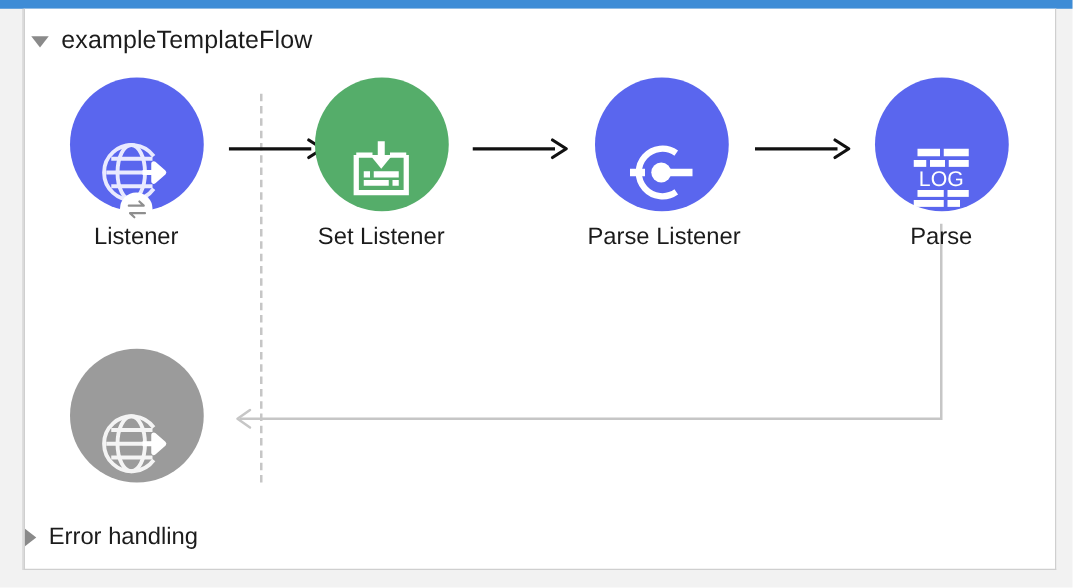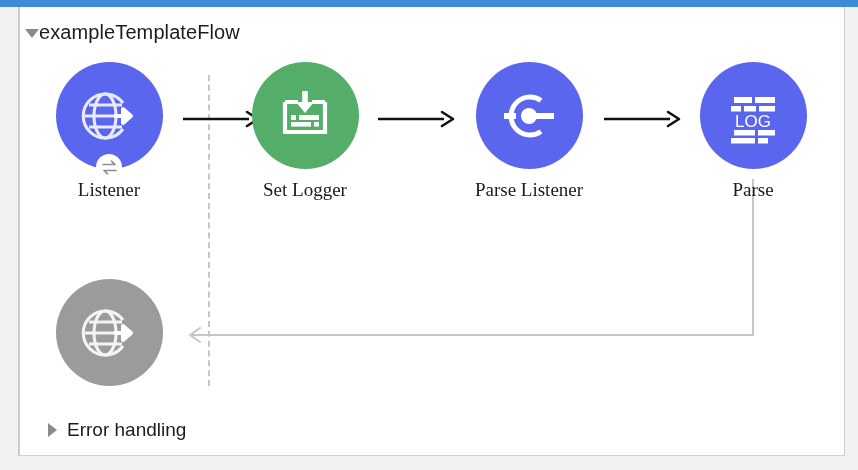--- a/index.html
+++ b/index.html
@@ -48,20 +48,21 @@
   }
 
   
   #flow-header {
     position: absolute;
     left: 0px;
     top: 8px;
     height: 34px;
     display: flex;
     align-items: center;
+    gap: 10px;
     padding-left: 5px;
   }
   .disclosure {
     width: 0; height: 0;
     flex: 0 0 auto;
   }
   .disclosure.open {
     border-left: 7px solid transparent;
     border-right: 7px solid transparent;
     border-top: 9px solid #8a8a8a;
@@ -82,21 +83,20 @@
   
   #error-handling-header {
     position: absolute;
     left: 0px;
     bottom: 10px;
     height: 30px;
     display: flex;
     align-items: center;
     gap: 10px;
     padding-left: 0;
-    margin-left: 28px;
   }
   #error-handling-title {
     font-size: 19px;
     color: #1c1c1c;
     white-space: nowrap;
   }
 
   
   #flow-canvas {
     position: absolute;
@@ -123,29 +123,28 @@
     width: 118px;
     text-align: center;
   }
   .node-circle {
     width: 107px;
     height: 107px;
     border-radius: 50%;
     margin: 0 auto;
     position: relative;
     display: flex;
-    align-items: center;
+    align-items: flex-end;
     justify-content: center;
   }
   .node-label {
     margin-top: 10px;
     font-size: 19px;
     color: #1b1b1b;
     white-space: nowrap;
-    font-family: Liberation Serif, serif;
   }
   .node-badge {
     position: absolute;
     left: 50%;
     bottom: -11px;
     transform: translateX(-50%);
     width: 26px;
     height: 26px;
     border-radius: 50%;
     background: #ffffff;
@@ -226,21 +225,21 @@
           <svg width="62" height="62" viewBox="0 0 62 62" aria-hidden="true">
             <path d="M11,17 L24,17 M38,17 L51,17 M11,17 L11,47 L51,47 L51,17" fill="none" stroke="#ffffff" stroke-width="4.2" stroke-linejoin="miter"></path>
             <path d="M31,6 L31,19" stroke="#ffffff" stroke-width="5.6" stroke-linecap="butt"></path>
             <path d="M22,17 L40,17 L31,28 Z" fill="#ffffff"></path>
             <rect x="17" y="30" width="5" height="5" fill="#ffffff"></rect>
             <rect x="25" y="30" width="20" height="5" fill="#ffffff"></rect>
             <rect x="17" y="37" width="20" height="4.6" fill="#ffffff"></rect>
             <rect x="40" y="37" width="5" height="4.6" fill="#ffffff"></rect>
           </svg>
         </div>
-        <div class="node-label">Set Logger</div>
+        <div class="node-label">Set Listener</div>
       </div>
 
       <div class="node" style="left:450px; top:55px;">
         <div class="node-circle" style="background:#5a66ee;">
           <svg width="62" height="62" viewBox="0 0 62 62" aria-hidden="true">
             <path d="M43,15.5 A19,19 0 1 0 43,46.5" fill="none" stroke="#ffffff" stroke-width="5"></path>
             <circle cx="31" cy="31" r="8" fill="#ffffff"></circle>
             <rect x="6" y="28" width="12" height="6" fill="#ffffff"></rect>
             <rect x="36" y="28" width="20" height="6" fill="#ffffff"></rect>
           </svg>

